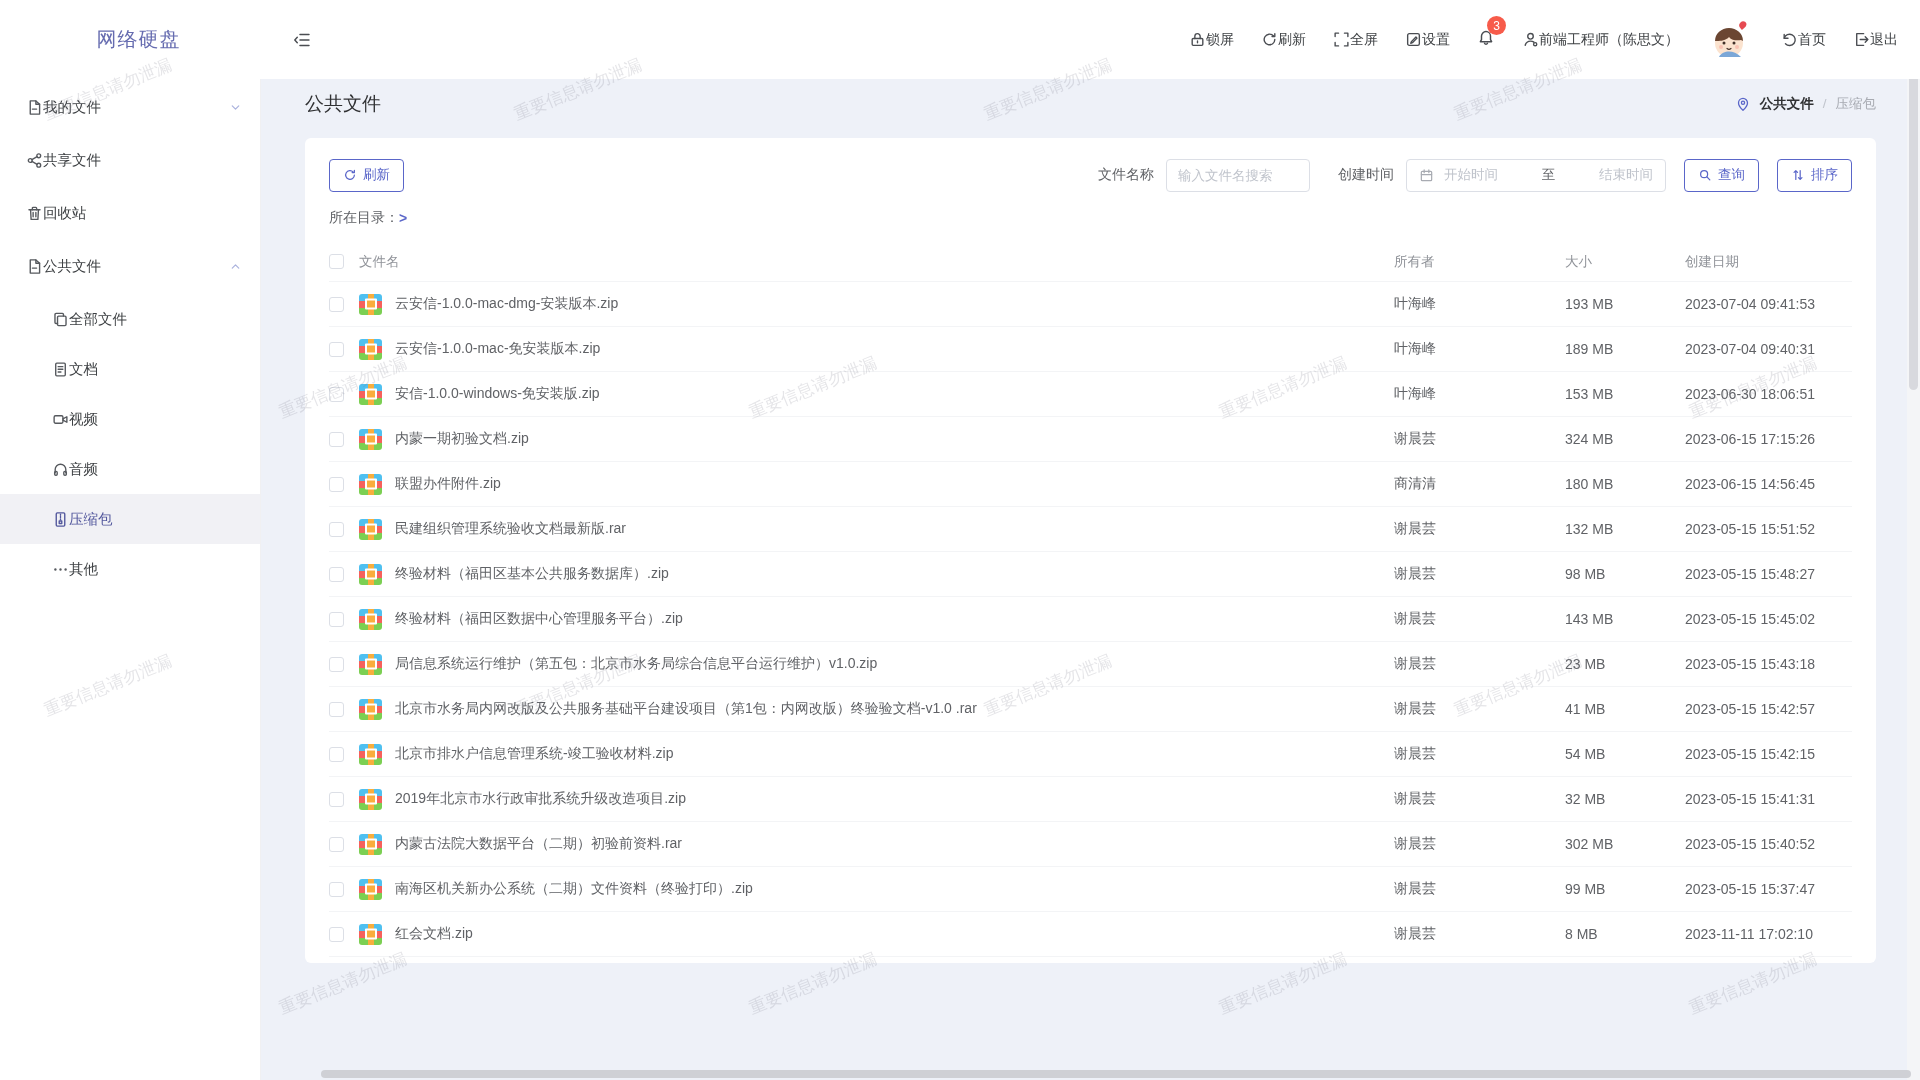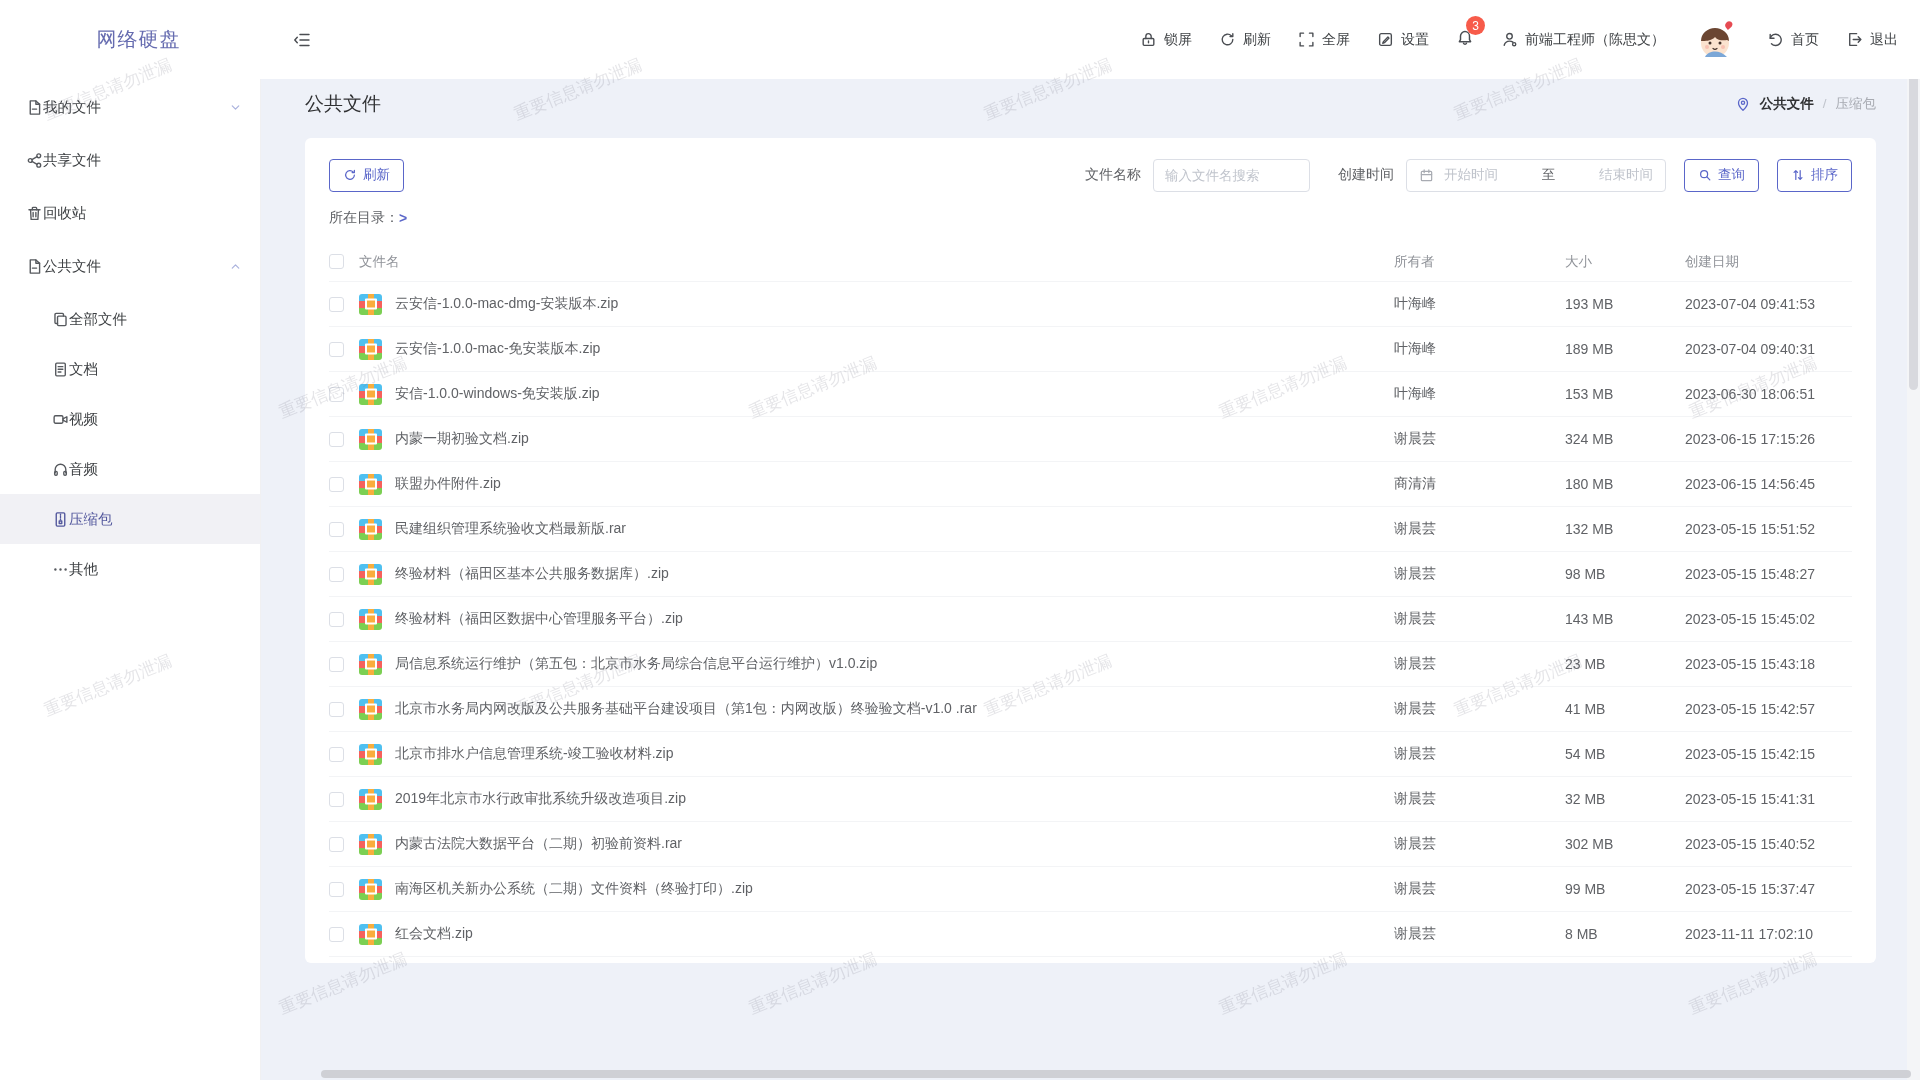--- a/index.html
+++ b/index.html
@@ -20,21 +20,21 @@
   body{font-family:"Liberation Sans","DejaVu Sans",sans-serif;font-size:14px;color:var(--txt);background:#fff;position:relative;}
   .icon{display:inline-flex;align-items:center;justify-content:center;line-height:0;}
   .icon svg{display:block;}
 
   
   .header{position:absolute;left:8px;top:0;width:1920px;height:79px;background:#fff;display:flex;align-items:center;z-index:20;}
   .logo-zone{width:261px;display:flex;align-items:center;justify-content:center;}
   .logo{font-size:20px;font-weight:500;letter-spacing:1px;color:var(--logo);}
   .fold{margin-left:24px;color:#4a4d52;cursor:pointer;}
   .header-right{margin-left:auto;margin-right:30px;display:flex;align-items:center;gap:27px;color:#3f4245;}
-  .h-act{display:flex;align-items:center;gap:7px;cursor:pointer;color:#3f4245;}
+  .h-act{display:flex;align-items:center;cursor:pointer;color:#3f4245;}
   .h-act .icon{color:#4a4d52;}
   .bell-wrap{position:relative;cursor:pointer;color:#4a4d52;}
   .badge{position:absolute;top:-13px;right:-11px;min-width:19px;height:19px;border-radius:10px;background:var(--badge);color:#fff;font-size:12px;display:flex;align-items:center;justify-content:center;padding:0 4px;}
   .avatar{width:48px;height:48px;display:flex;align-items:center;justify-content:center;cursor:pointer;}
 
   
   .sidebar{position:absolute;left:0;top:69px;width:261px;height:1011px;background:#fff;border-right:1px solid #f0f0f2;padding-top:10px;z-index:10;}
   .side-item{height:50px;margin:3px 0;display:flex;align-items:center;padding:0 18px 0 26px;cursor:pointer;color:var(--txt);}
   .side-item .icon{color:#56595e;}
   .side-item.sub{padding-left:52px;margin:0;}
@@ -52,21 +52,21 @@
   .crumb-main{color:#303133;font-weight:bold;cursor:pointer;}
   .crumb-sep{color:#c0c4cc;}
   .crumb-cur{color:#a8abb2;}
 
   .panel{margin:0 44px;background:#fff;border-radius:6px;padding:20px 24px 8px 24px;height:825px;}
 
   .filter-row{display:flex;align-items:center;height:34px;}
   .btn-outline{display:inline-flex;align-items:center;gap:6px;height:33px;padding:0 13px;border:1px solid var(--accent);color:var(--accent);border-radius:4px;background:#fff;font-size:13.5px;cursor:pointer;font-family:inherit;}
   .filter-right{margin-left:auto;display:flex;align-items:center;}
   .f-label{color:var(--txt2);margin-right:12px;}
-  .input{height:33px;border:1px solid var(--border);border-radius:4px;padding:0 11px;font-size:13.5px;color:var(--txt2);width:157px;outline:none;font-family:inherit;}
+  .input{height:33px;border:1px solid var(--border);border-radius:4px;padding:0 11px;font-size:13.5px;color:var(--txt2);width:144px;outline:none;font-family:inherit;}
   .input::placeholder{color:var(--ph);}
   .gap28{width:28px;}
   .daterange{width:260px;height:33px;border:1px solid var(--border);border-radius:4px;display:flex;align-items:center;padding:0 12px;gap:10px;cursor:pointer;}
   .daterange .icon{color:#a8abb2;}
   .dr-ph{color:var(--ph);font-size:13.5px;flex:1;}
   .dr-to{color:var(--txt2);font-size:13.5px;}
   .gap18{width:18px;}
 
   .dir-row{margin-top:16px;height:20px;display:flex;align-items:center;gap:0;color:var(--txt2);}
   .dir-arrow{color:var(--accent);font-weight:bold;cursor:pointer;}

